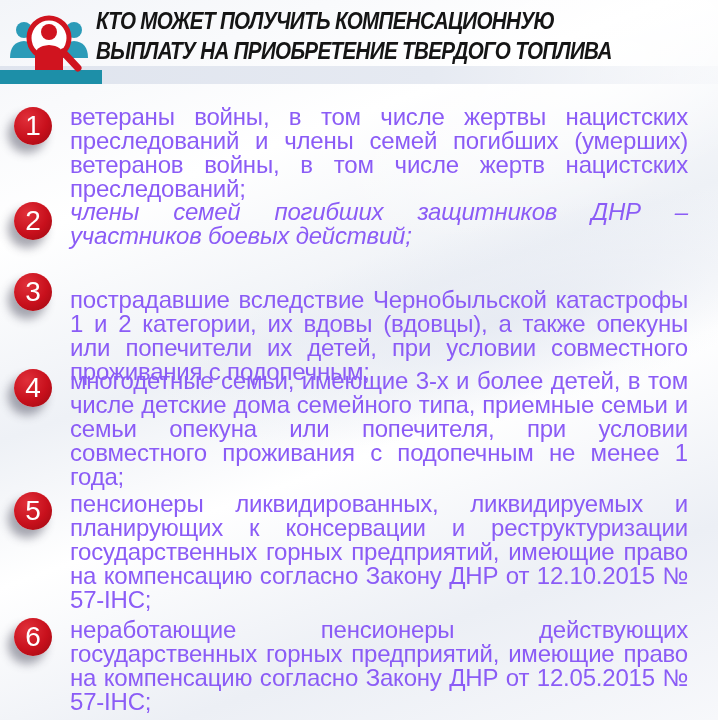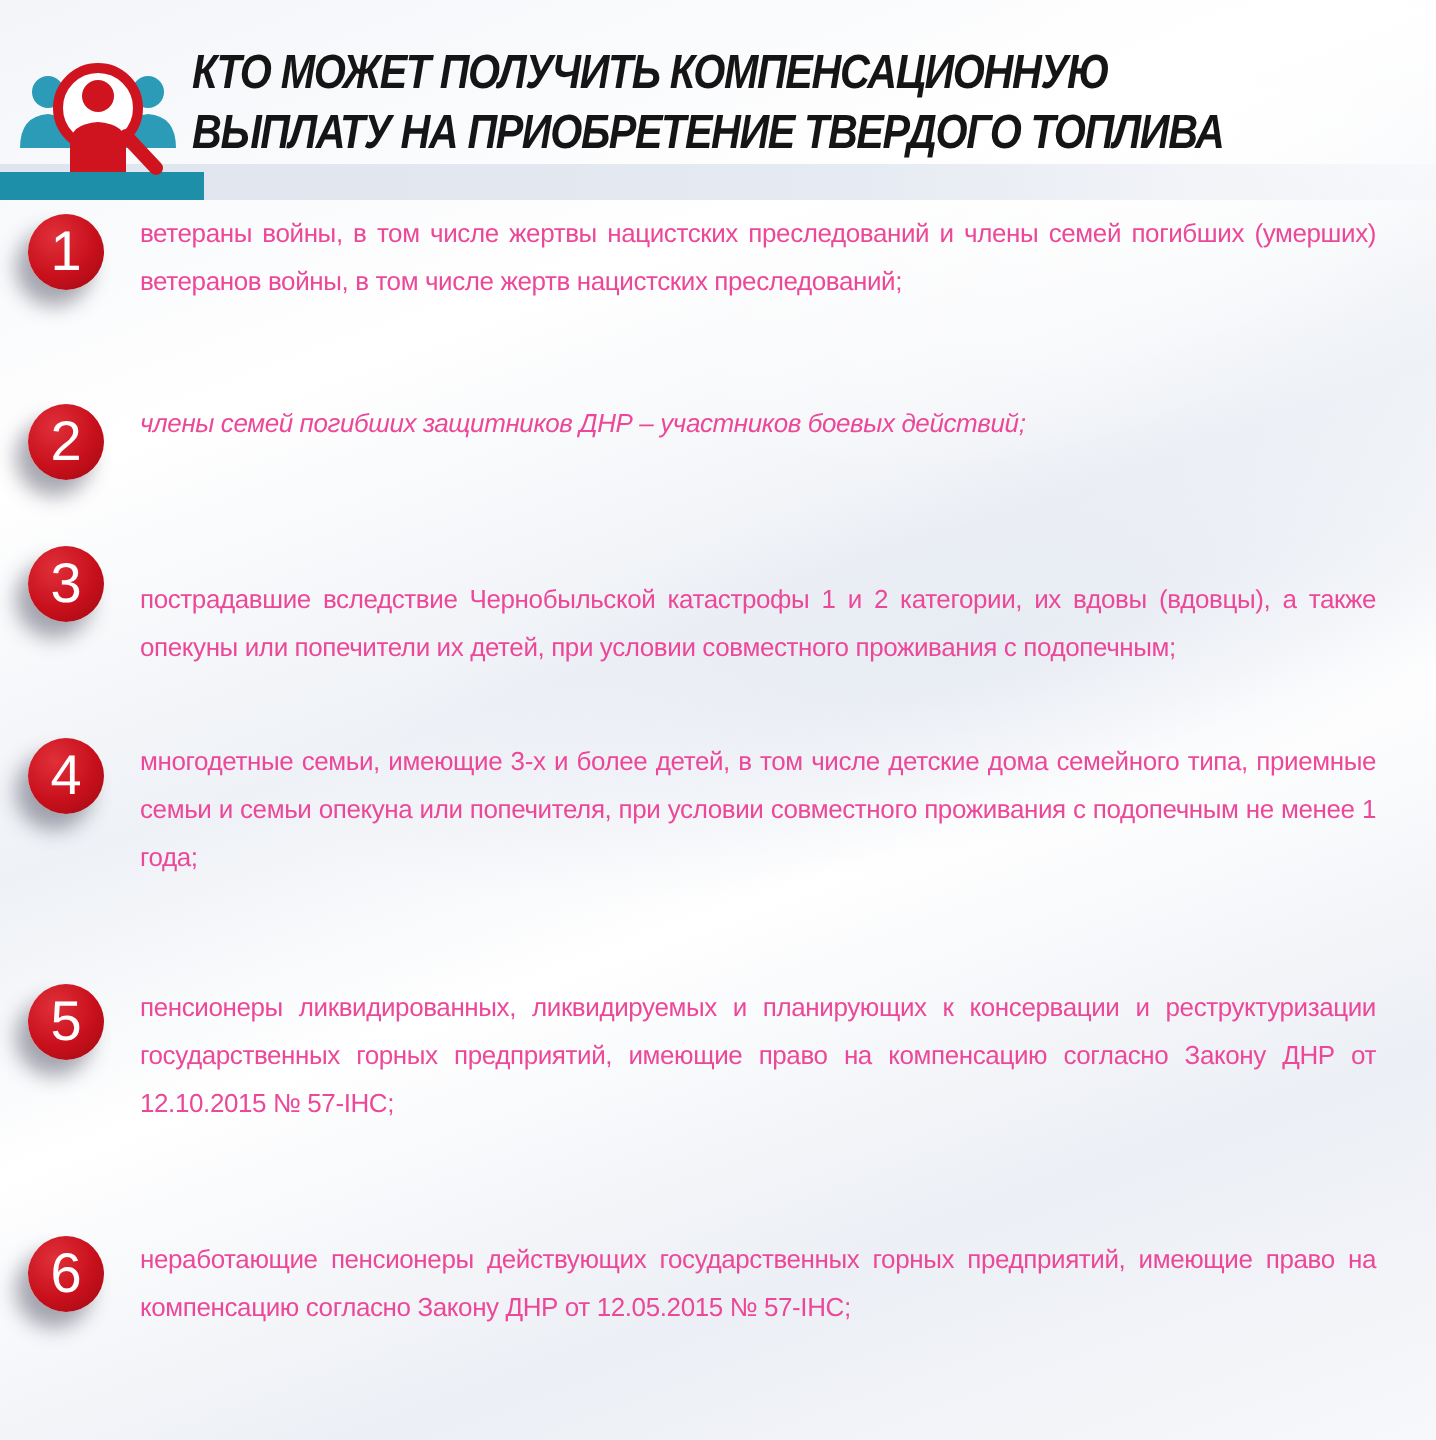--- a/index.html
+++ b/index.html
@@ -11,21 +11,21 @@
     .swoosh {
       position: absolute; pointer-events: none;
     }
     .sw1 { left: 300px; top: -60px; width: 600px; height: 260px; border-radius: 50%;
       background: radial-gradient(ellipse at center, rgba(255,255,255,0.9) 0%, rgba(255,255,255,0) 70%);
       transform: rotate(-25deg); }
     .sw2 { left: 150px; top: 220px; width: 700px; height: 200px; border-radius: 50%;
       background: radial-gradient(ellipse at center, rgba(225,230,240,0.7) 0%, rgba(225,230,240,0) 70%);
       transform: rotate(-15deg); }
 
-    .header { position: absolute; left: 0; top: 16px; width: 684px; height: 90px; }
+    .header { position: absolute; left: 0; top: 0; width: 684px; height: 90px; }
     .header-band {
       position: absolute; left: 0; top: 66px; width: 718px; height: 18px;
       background: linear-gradient(90deg, #dfe4ee 0%, #e6eaf2 60%, rgba(240,242,247,0.3) 100%);
     }
     .header-teal {
       position: absolute; left: 0; top: 70px; width: 102px; height: 14px; background: #1d8fa8;
     }
     .logo { position: absolute; left: 6px; top: 8px; width: 86px; height: 70px; }
     .title {
       position: absolute; left: 96px; top: 6px; margin: 0;
@@ -38,22 +38,22 @@
     .item { position: absolute; left: 0; width: 718px; }
     .badge {
       position: absolute; left: 14px; width: 38px; height: 38px; border-radius: 50%;
       background: radial-gradient(circle at 35% 30%, #e0303a 0%, #c8101c 55%, #9c0a12 100%);
       box-shadow: -6px 8px 10px rgba(60,60,80,0.45);
       color: #ffffff; font-family: "Liberation Sans", sans-serif; font-size: 28px;
       line-height: 38px; text-align: center;
     }
     .item-text {
       position: absolute; left: 70px; width: 618px; margin: 0;
-      font-family: "Liberation Sans", sans-serif; font-size: 13px; line-height: 24px;
-      color: #ec4899; text-align: justify; letter-spacing: -0.2px;
+      font-family: "Liberation Sans", sans-serif; font-size: 24px; line-height: 24px;
+      color: #8b5cf6; text-align: justify; letter-spacing: -0.2px;
     }
   </style>
 </head>
 <body>
 
 <div class="swoosh sw1"></div>
 <div class="swoosh sw2"></div>
 
 <div class="header">
   <div class="header-band"></div>

